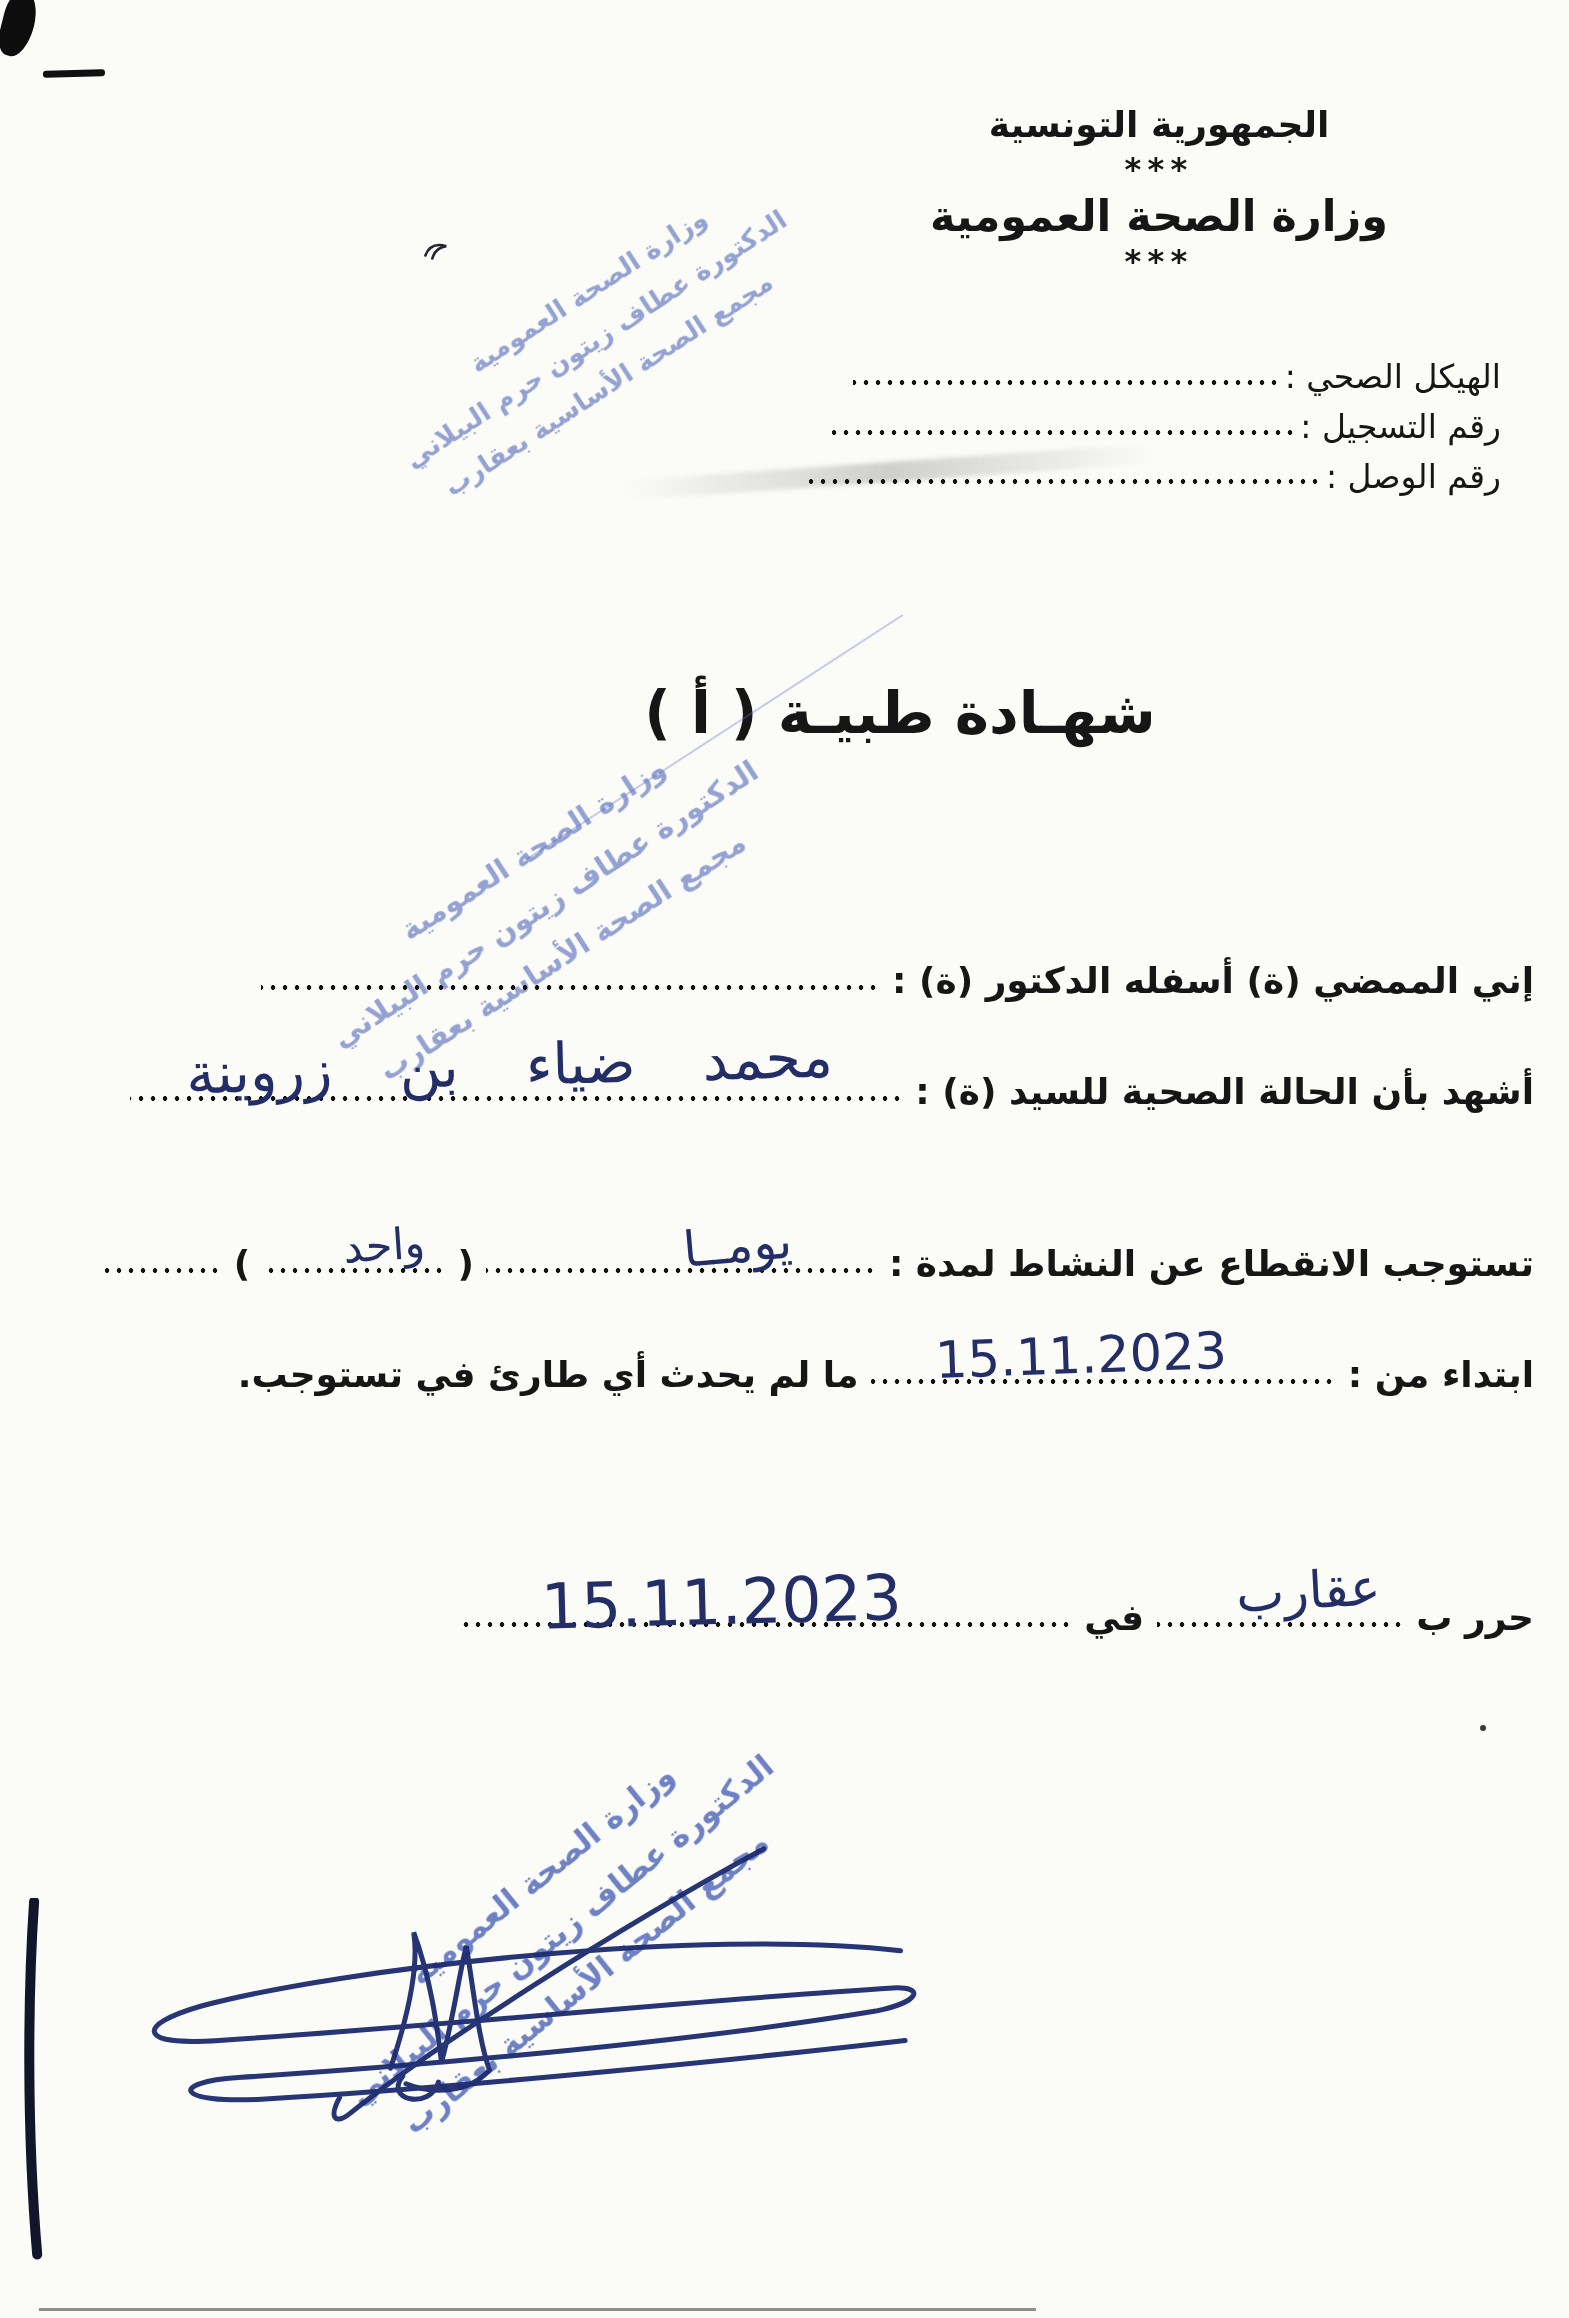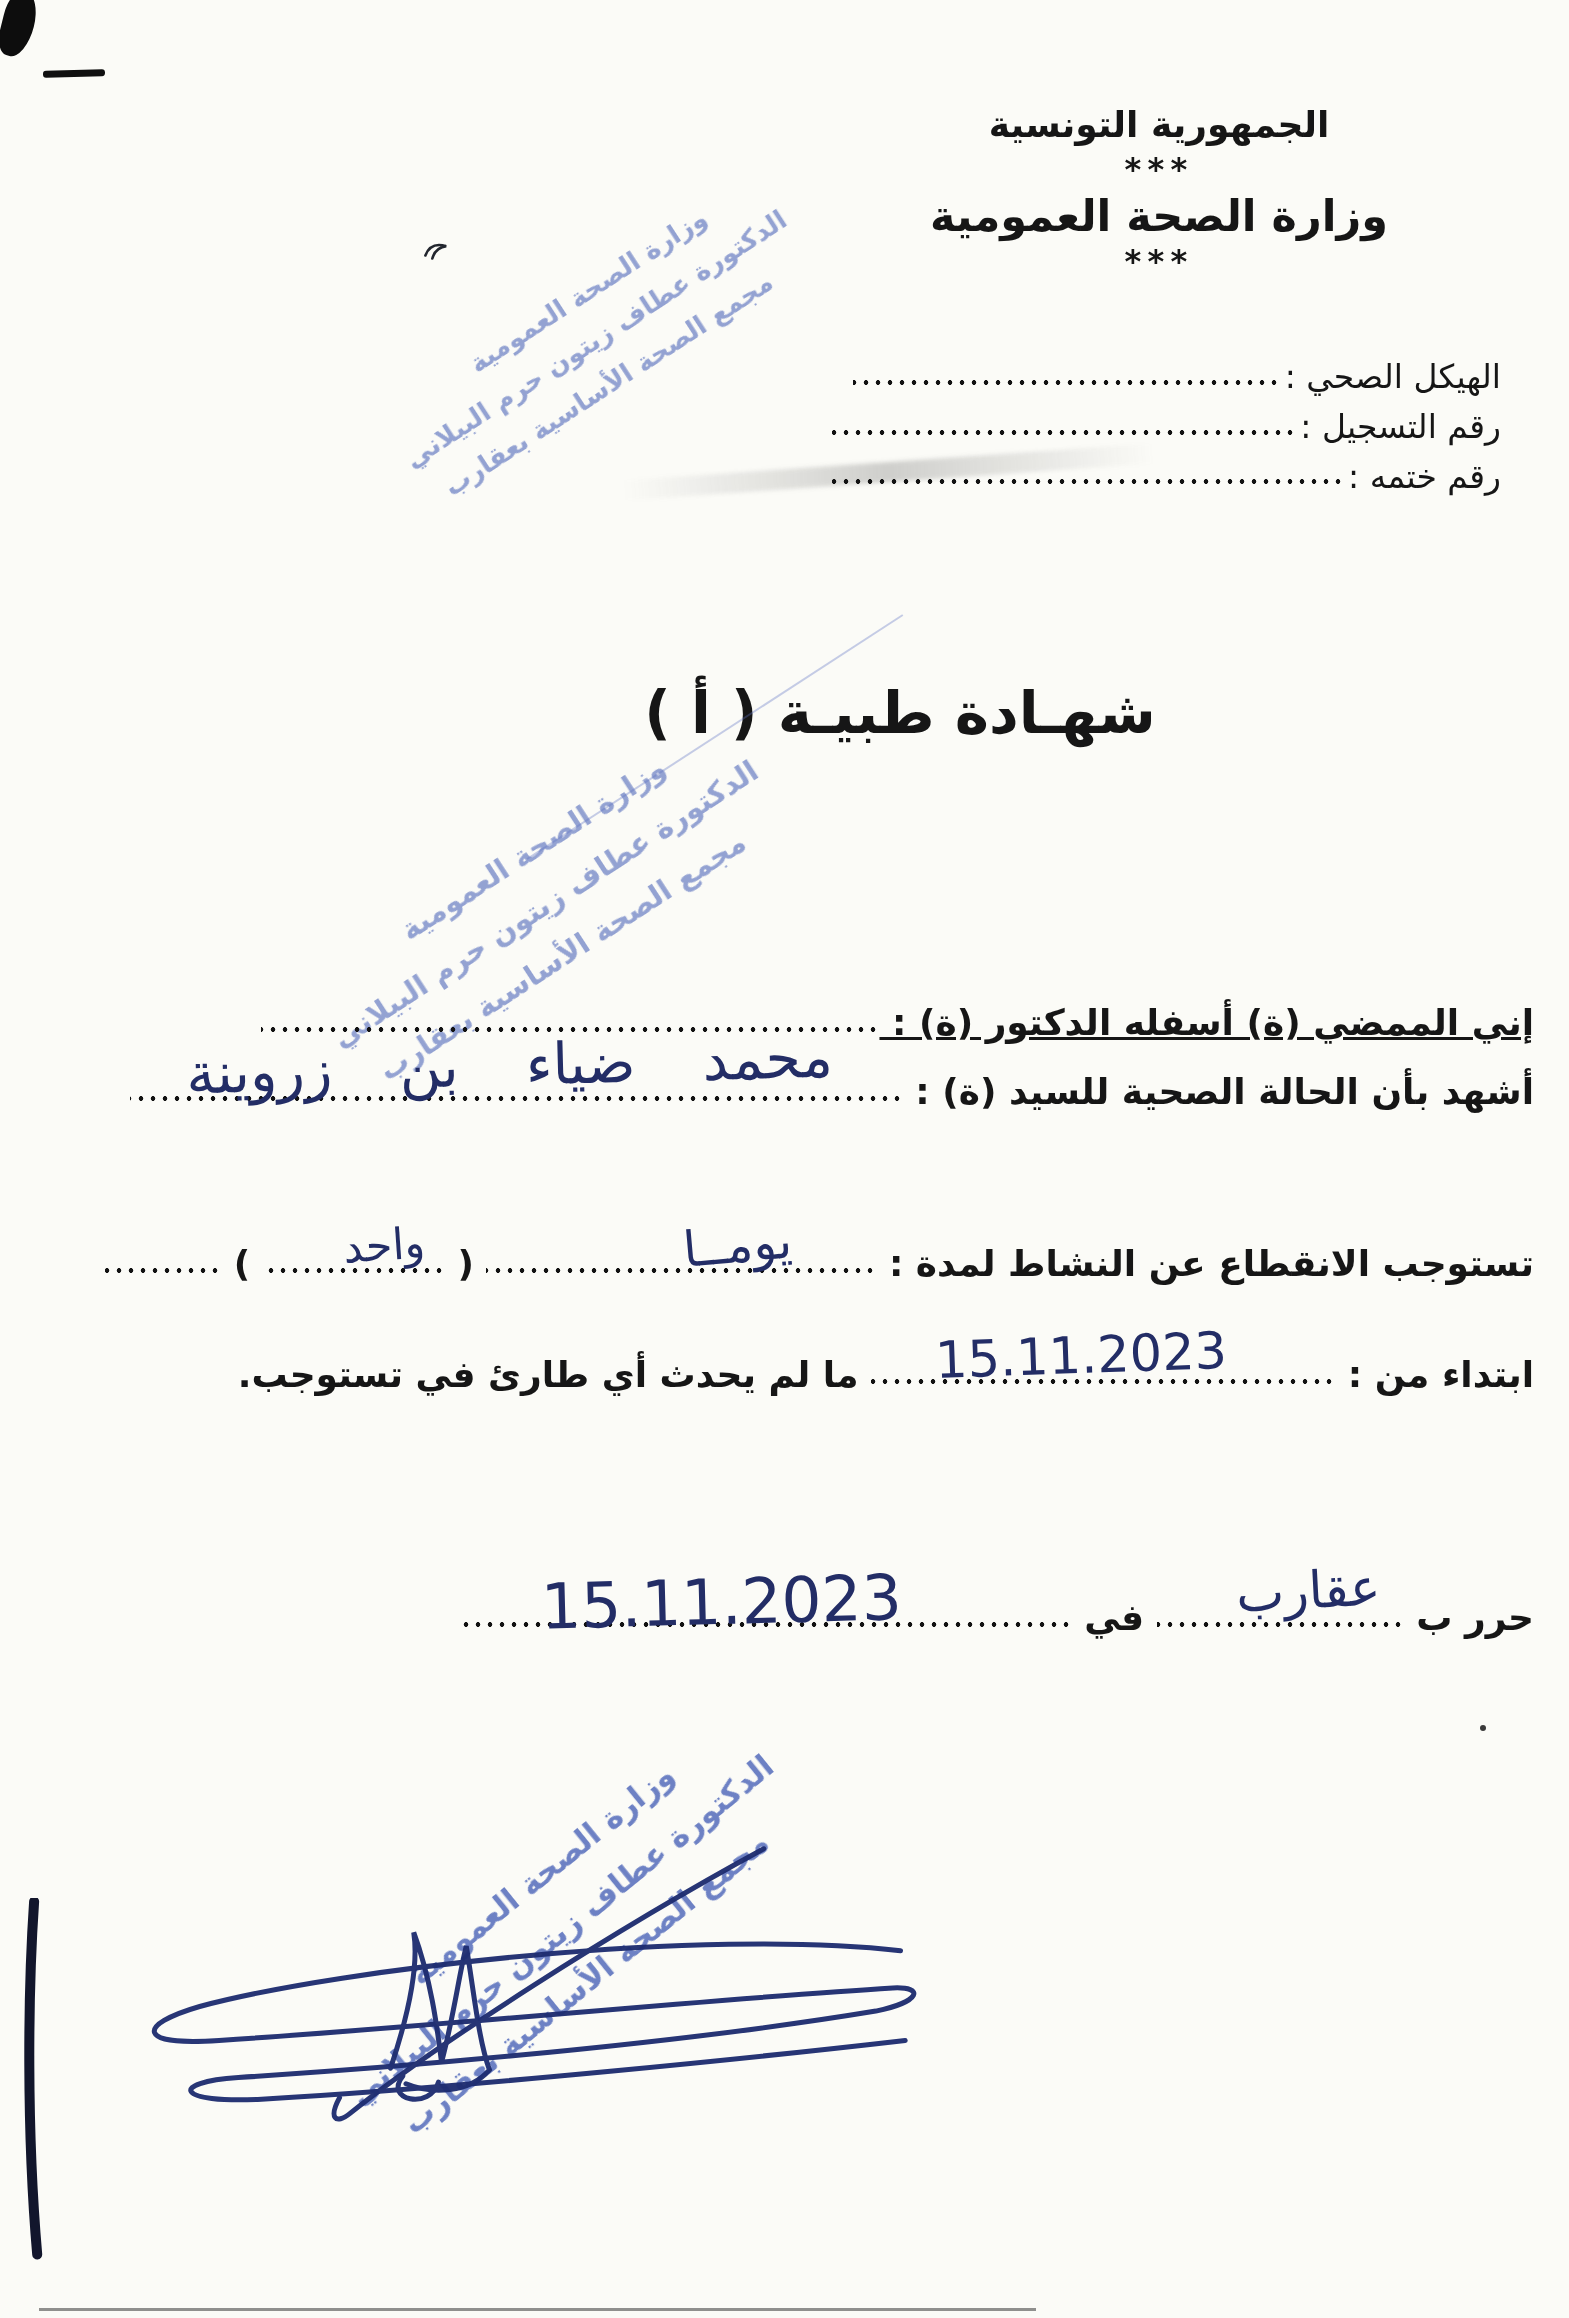--- a/index.html
+++ b/index.html
@@ -91,34 +91,34 @@
   </div>
 
   <div class="abs fields">
     <div class="frow">
       <span class="lbl">الهيكل الصحي :</span><span class="dots" style="width:427px;"></span>
     </div>
     <div class="frow">
       <span class="lbl">رقم التسجيل :</span><span class="dots" style="width:464px;"></span>
     </div>
     <div class="frow">
-      <span class="lbl">رقم ختمه :</span><span class="dots" style="width:512px;"></span>
+      <span class="lbl">رقم الوصل :</span><span class="dots" style="width:512px;"></span>
     </div>
   </div>
 
   <div class="abs title">شهـادة طبيـة ( أ )</div>
 
   <div class="stamp stamp-mid">
     <div class="off1">وزارة الصحة العمومية</div>
     <div>الدكتورة عطاف زيتون حرم البيلاني</div>
     <div class="off2">مجمع الصحة الأساسية بعقارب</div>
   </div>
   <div class="abs stamp-edge"></div>
 
-  <div class="abs bline print" style="top:1002px;text-decoration:underline;">
+  <div class="abs bline print" style="top:960px;">
     <span>إني الممضي (ة) أسفله الدكتور (ة) :</span>
     <span class="dots" style="width:618px;"></span>
   </div>
 
   <div class="abs bline print" style="top:1071px;">
     <span>أشهد بأن الحالة الصحية للسيد (ة) :</span>
     <span class="fill" style="width:773px;">
       <span class="dots" style="width:773px;"></span>
       <span class="hw" style="right:70px;top:-39px;font-size:57px;word-spacing:49px;transform:rotate(-1.5deg);">محمد ضياء بن زروينة</span>
     </span>

